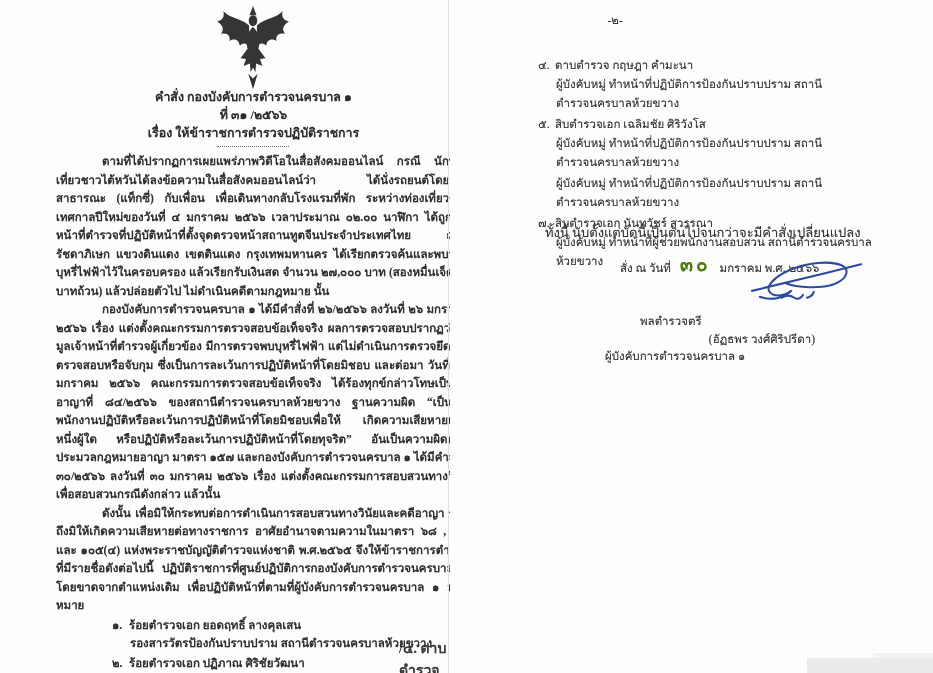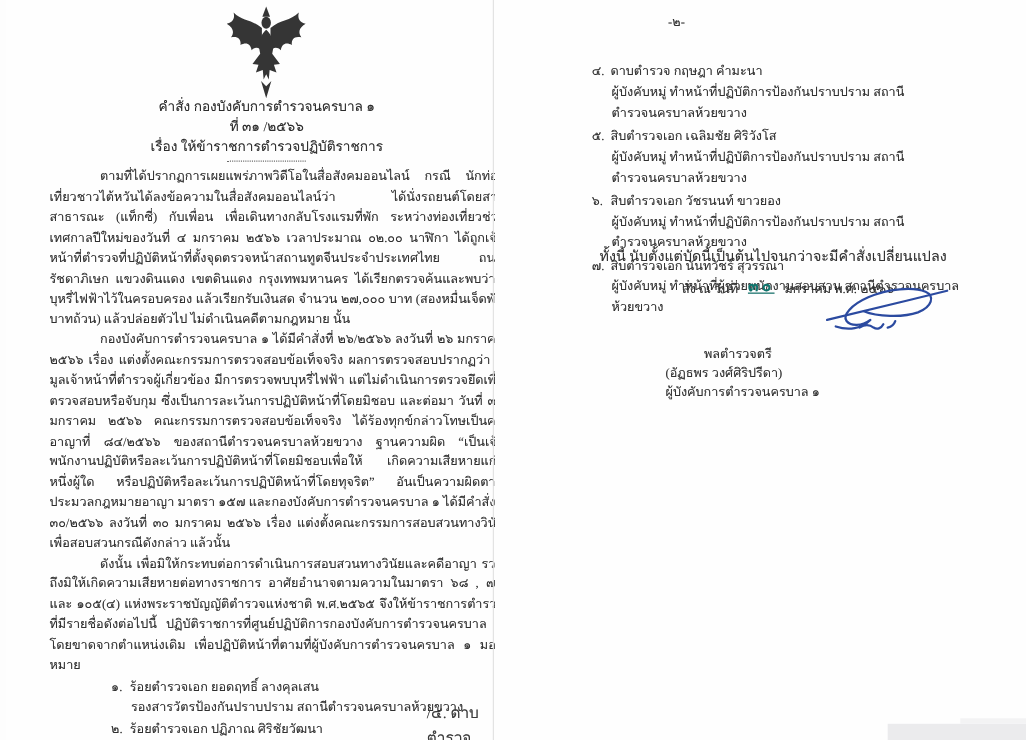--- a/index.html
+++ b/index.html
@@ -1,20 +1,20 @@
 <!DOCTYPE html>
 <html><head>
 <meta charset="utf-8">
 <style>
   * { box-sizing: border-box; margin: 0; padding: 0; }
   html,body { width: 933px; height: 673px; background: #ffffff; }
   body { font-family: "Liberation Serif", serif; color: #303030; }
   .canvas { position: relative; width: 933px; height: 673px; background: #fdfdfd; overflow: hidden; }
   .page { position: absolute; top: 0; height: 673px; background: #fefefe; }
-  .page-left  { left: 5px; width: 449px; }
+  .page-left  { left: 16px; width: 449px; font-weight: bold; }
   .page-right { left: 450px; width: 483px; }
   .seam { position: absolute; left: 448px; top: 0; width: 1px; height: 673px; background: #e0e0e0; }
   .txt { text-shadow: 0 0 0.5px rgba(70,70,70,0.35); }
 
   
   .emblem { position: absolute; left: 198px; top: 5px; opacity: .93; filter: blur(.2px); }
   .title-block { position: absolute; left: 40px; top: 88px; width: 395px; text-align: center;
                  font-size: 12.4px; line-height: 18px; color: #2c2c2c; }
   .dotted-sep { position: absolute; left: 201px; top: 146px; width: 72px; border-top: 1.5px dotted #6a6a6a; }
   .body-flow { position: absolute; left: 40px; top: 152px; width: 413px;
@@ -26,25 +26,25 @@
   .o-line2 { padding-left: 18px; }
   .continuation { position: absolute; left: 383px; top: 637px; font-size: 14px; color: #3a3a3a; }
 
   
   .page-num { position: absolute; left: 120px; top: 11px; width: 90px; text-align: center; font-size: 11.5px; }
   .right-list { position: absolute; left: 88px; top: 56px; width: 350px;
                 font-size: 11.5px; line-height: 19px; margin: 0; }
   .right-list .officer { margin-bottom: 2px; }
   .closing { position: absolute; left: 95px; top: 222px; width: 340px; font-size: 13px; }
   .date-line { position: absolute; left: 170px; top: 250px; width: 260px; font-size: 11.5px; }
-  .hand-day { display: inline-block; margin: 0 9px; font-weight: 700; font-size: 14px;
-              letter-spacing: 3px; color: #0f766e; transform: translateY(-1px); text-decoration: underline; }
+  .hand-day { display: inline-block; margin: 0 9px; font-weight: 700; font-size: 19px;
+              letter-spacing: 3px; color: #4d7c0f; transform: translateY(-1px); }
   .signature { position: absolute; left: 296px; top: 256px; }
   .signer-rank  { position: absolute; left: 170px; top: 312px; font-size: 11.5px; margin-left: 20px; }
-  .signer-name  { position: absolute; left: 155px; top: 330px; width: 210px; text-align: left; font-size: 11.5px; }
+  .signer-name  { position: absolute; left: 155px; top: 330px; width: 210px; text-align: right; font-size: 11.5px; }
   .signer-title { position: absolute; left: 155px; top: 347px; width: 210px; text-align: left; font-size: 11.5px; }
   .corner-shade { position: absolute; right: 0; bottom: 0; width: 126px; height: 15px;
                   background: #ebebed; }
   .corner-shade2 { position: absolute; right: 0; bottom: 15px; width: 60px; height: 5px; background: #f3f3f4; }
 </style>
 </head>
 <body>
 
 <div class="canvas">
 
@@ -99,21 +99,20 @@
     <div class="officer-list right-list txt">
       <div class="officer">
         <div class="o-line1"><span class="o-no">๔.</span><span>ดาบตำรวจ กฤษฎา คำมะนา</span></div>
         <div class="o-line2">ผู้บังคับหมู่ ทำหน้าที่ปฏิบัติการป้องกันปราบปราม สถานีตำรวจนครบาลห้วยขวาง</div>
       </div>
       <div class="officer">
         <div class="o-line1"><span class="o-no">๕.</span><span>สิบตำรวจเอก เฉลิมชัย ศิริวังโส</span></div>
         <div class="o-line2">ผู้บังคับหมู่ ทำหน้าที่ปฏิบัติการป้องกันปราบปราม สถานีตำรวจนครบาลห้วยขวาง</div>
       </div>
       <div class="officer">
-        <div class="o-line1"><span class="o-no">๖.</span><span>สิบตำรวจเอก วัชรนนท์ ขาวยอง</span></div>
         <div class="o-line2">ผู้บังคับหมู่ ทำหน้าที่ปฏิบัติการป้องกันปราบปราม สถานีตำรวจนครบาลห้วยขวาง</div>
       </div>
       <div class="officer">
         <div class="o-line1"><span class="o-no">๗.</span><span>สิบตำรวจเอก นันทวัชร์ สุวรรณา</span></div>
         <div class="o-line2">ผู้บังคับหมู่ ทำหน้าที่ผู้ช่วยพนักงานสอบสวน สถานีตำรวจนครบาลห้วยขวาง</div>
       </div>
     </div>
 
     <div class="closing txt">ทั้งนี้ นับตั้งแต่บัดนี้เป็นต้นไปจนกว่าจะมีคำสั่งเปลี่ยนแปลง</div>
 

